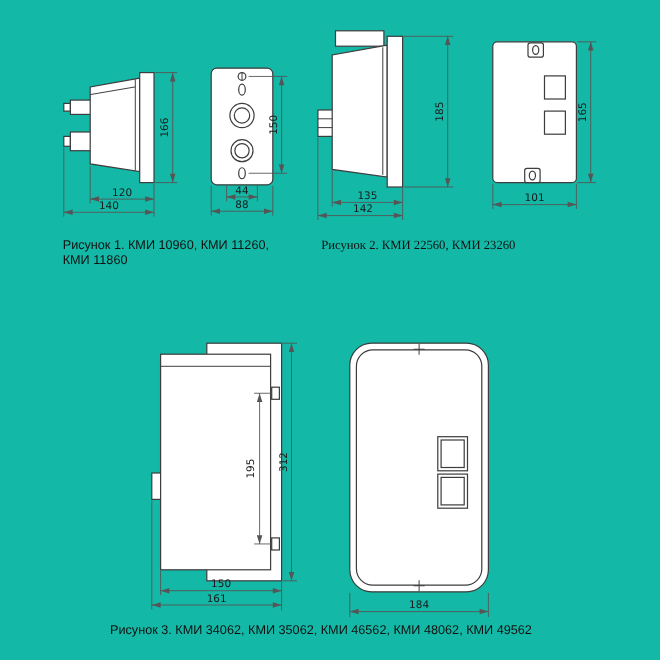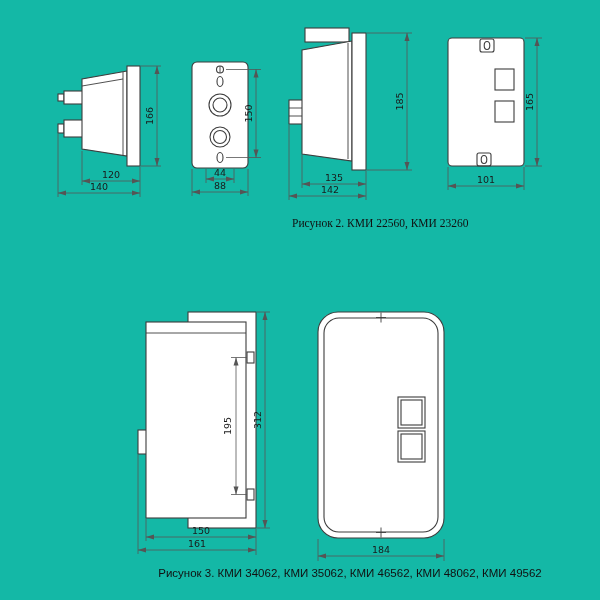--- a/index.html
+++ b/index.html
@@ -11,21 +11,21 @@
   .part{fill:none;stroke:#3d3d3d;stroke-width:1.1;stroke-linejoin:miter;}
   .partf{fill:#ffffff;stroke:#3d3d3d;stroke-width:1.1;stroke-linejoin:miter;}
   .thin{fill:none;stroke:#3d3d3d;stroke-width:0.9;}
   .dim{stroke:#555555;stroke-width:0.8;fill:none;}
   .ext{stroke:#555555;stroke-width:0.8;}
   .dimtext{font:9.5px "DejaVu Sans",sans-serif;fill:#1a1a1a;}
   .caption{
     position:absolute;font-size:11.5px;line-height:14px;color:#111111;
     white-space:nowrap;
   }
-  .caption-center{white-space:normal;text-align:center;}
+  .caption-center{white-space:normal;text-align:left;}
 </style>
 </head>
 <body>
 
 <div class="page">
 
   <svg width="600" height="600" viewBox="0 0 600 600">
     <defs>
       <marker id="dimarrow" viewBox="0 0 9 7" refX="8.5" refY="3.5" markerWidth="9" markerHeight="7" orient="auto-start-reverse" markerUnits="userSpaceOnUse">
         <path d="M0.5,1 L8.5,3.5 L0.5,6 Z" fill="#555555"></path>
@@ -194,20 +194,24 @@
 
       <g>
         <line x1="318" y1="539" x2="318" y2="561" class="ext"></line>
         <line x1="444" y1="539" x2="444" y2="561" class="ext"></line>
         <line x1="318" y1="556" x2="444" y2="556" class="dim" marker-start="url(#dimarrow)" marker-end="url(#dimarrow)"></line>
         <text class="dimtext" x="381" y="553" text-anchor="middle">184</text>
       </g>
     </g>
   </svg>
 
+  <div class="caption" style="left:57px;top:216px;">
+    <div>Рисунок 1. КМИ 10960, КМИ 11260,</div>
+    <div>КМИ 11860</div>
+  </div>
 
   <div class="caption" style="left:292px;top:216px;font-family:Liberation Serif, serif;">
     <div>Рисунок 2. КМИ 22560, КМИ 23260</div>
   </div>
 
   <div class="caption caption-center" style="left:100px;top:566px;width:500px;">
     <div>Рисунок 3. КМИ 34062, КМИ 35062, КМИ 46562, КМИ 48062, КМИ 49562</div>
   </div>
 
 </div>

